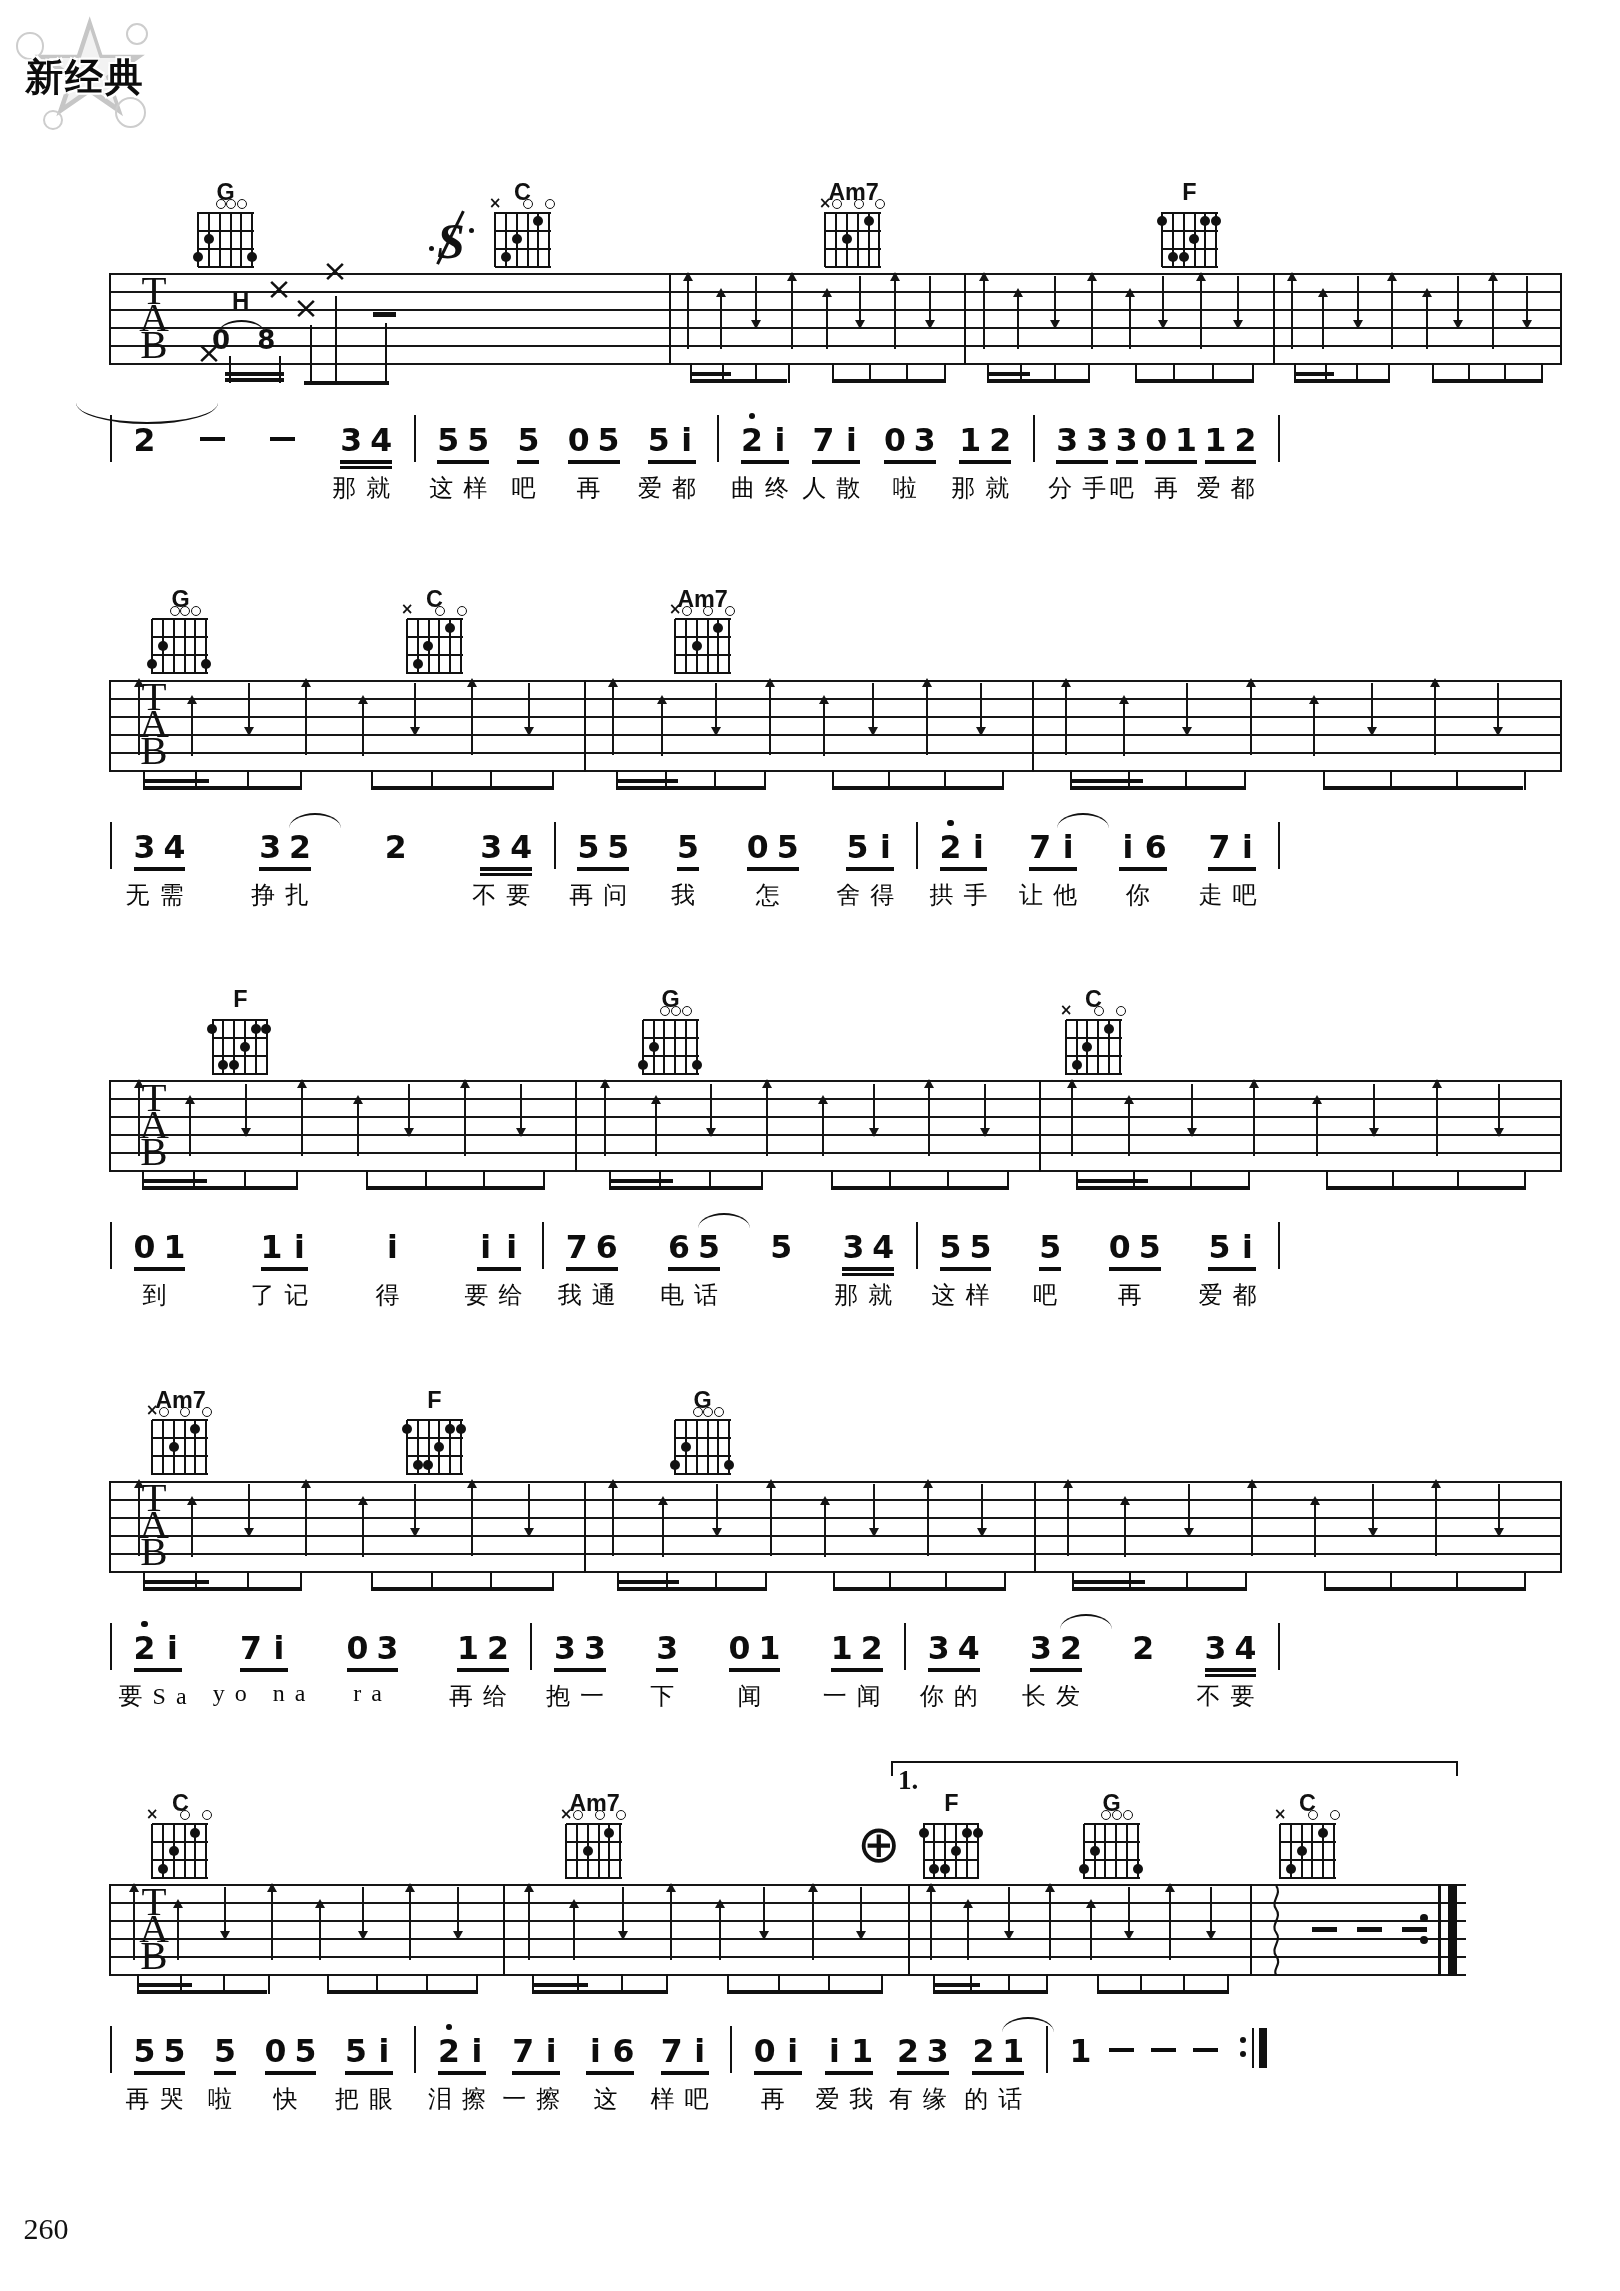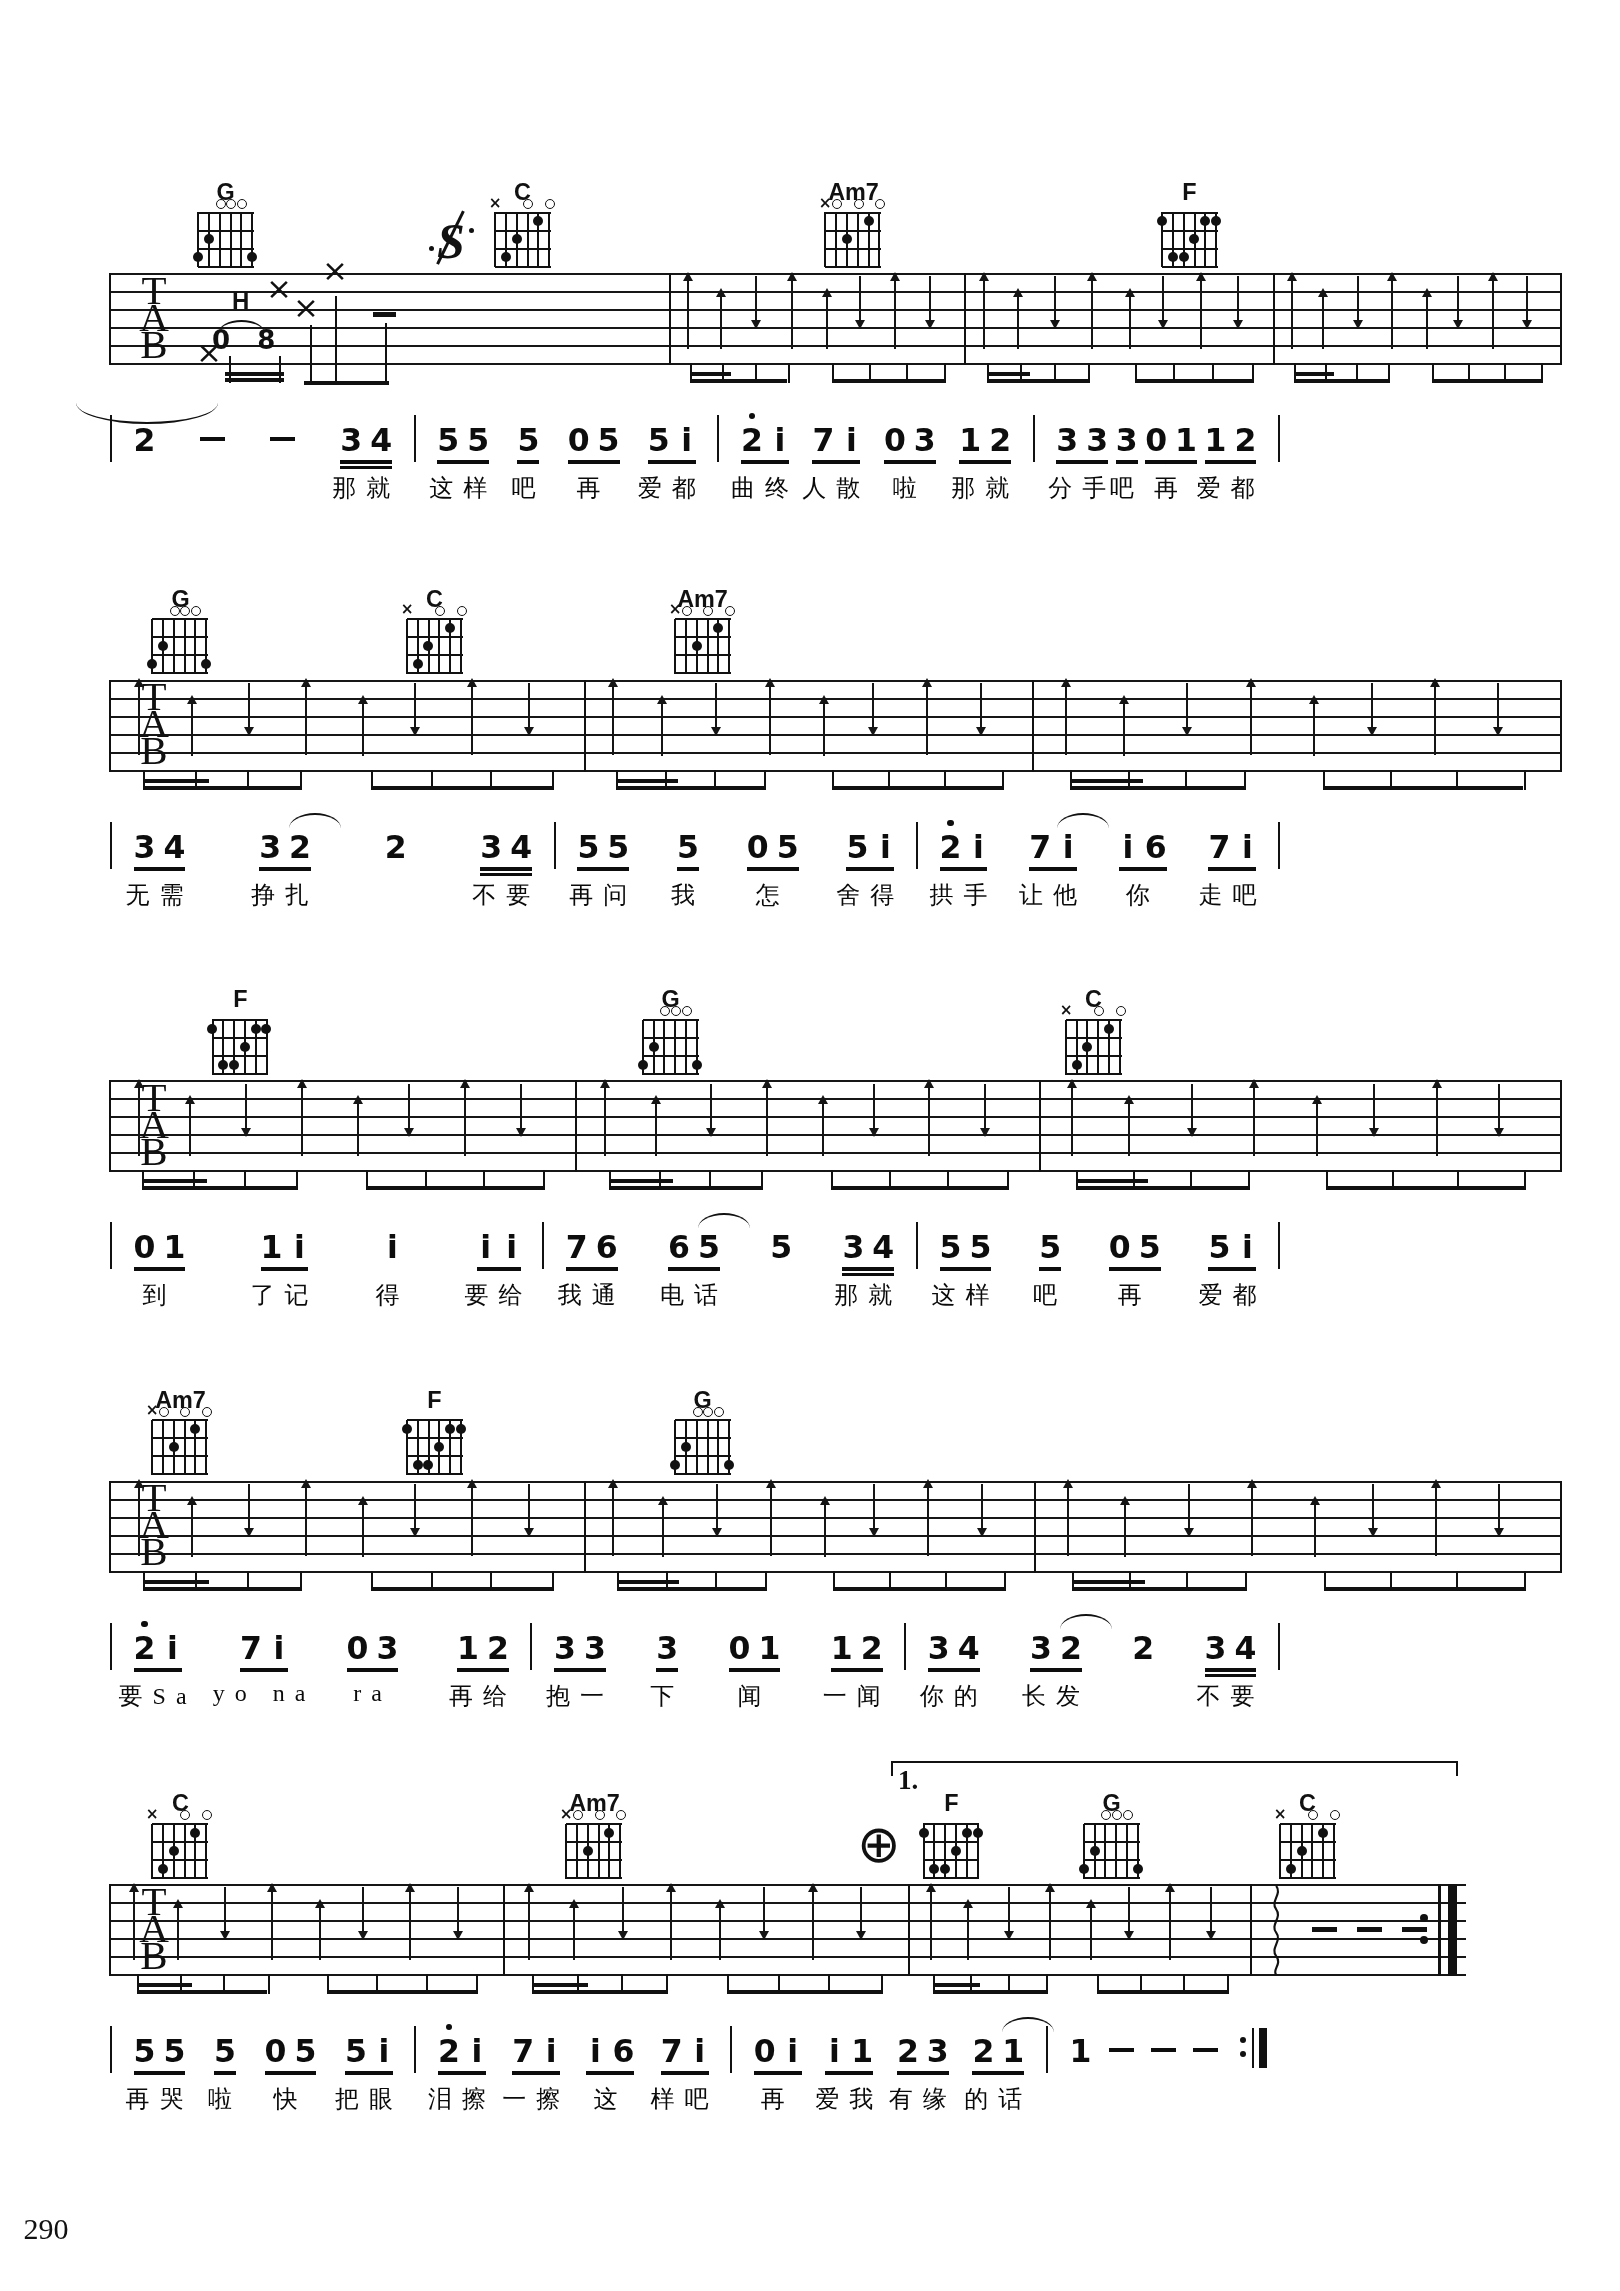--- a/index.html
+++ b/index.html
@@ -36,21 +36,30 @@
   .ring{position:absolute;border:2.7px solid #cdcdcd;border-radius:50%}
   .logotxt{position:absolute;left:18px;top:43px;font-family:"Liberation Serif",serif;font-weight:900;
         font-size:38px;letter-spacing:1.8px;color:#0c0c0c;
         text-shadow:-1.8px -1.8px 0 #fff,1.8px -1.8px 0 #fff,-1.8px 1.8px 0 #fff,1.8px 1.8px 0 #fff}
   .pgnum{position:absolute;left:23.4px;top:2212px;font-family:"Liberation Serif",serif;font-size:30px;color:#111}
 </style>
 </head>
 <body>
 
 <div id="page">
-  <div class="pgnum">290</div>
+  <div class="logo">
+    <div class="star" style="left:25px;top:7.2px;width:115px;height:110px"></div>
+    <div class="star" style="left:40px;top:20px;width:86px;height:83px;background:#f2f2f2"></div>
+    <div class="ring" style="left:9px;top:23.4px;width:23.4px;height:23.4px"></div>
+    <div class="ring" style="left:119px;top:14.4px;width:18px;height:18px"></div>
+    <div class="ring" style="left:108px;top:88px;width:27px;height:27px"></div>
+    <div class="ring" style="left:36px;top:101px;width:16px;height:16px"></div>
+    <div class="logotxt">新经典</div>
+  </div>
+  <div class="pgnum">260</div>
 <div class="abs" style="left: 110px; top: 273px; width: 1451px; height: 92px; background: repeating-linear-gradient(rgb(22, 22, 22) 0px, rgb(22, 22, 22) 1.8px, transparent 1.8px, transparent 18px);"></div>
     <div class="abs" style="left: 135px; top: 266px; width: 38px; text-align: center; font: 500 41px &quot;Liberation Serif&quot;, serif;">T</div>
     <div class="abs" style="left: 135px; top: 293px; width: 38px; text-align: center; font: 500 41px &quot;Liberation Serif&quot;, serif;">A</div>
     <div class="abs" style="left: 135px; top: 320px; width: 38px; text-align: center; font: 500 41px &quot;Liberation Serif&quot;, serif;">B</div>
     <div class="abs bl" style="left: 109px; top: 273px; width: 2.3px; height: 92px;"></div>
     <div class="abs bl" style="left: 669px; top: 273px; width: 2.3px; height: 92px;"></div>
     <div class="abs bl" style="left: 964px; top: 273px; width: 2.3px; height: 92px;"></div>
     <div class="abs bl" style="left: 1273px; top: 273px; width: 2.3px; height: 92px;"></div>
     <div class="abs bl" style="left: 1560px; top: 273px; width: 2.3px; height: 92px;"></div>
     <div class="abs" style="left: 322px; top: 252px; width: 20px; text-align: center; font: 400 31px &quot;DejaVu Sans&quot;, sans-serif;">×</div>

